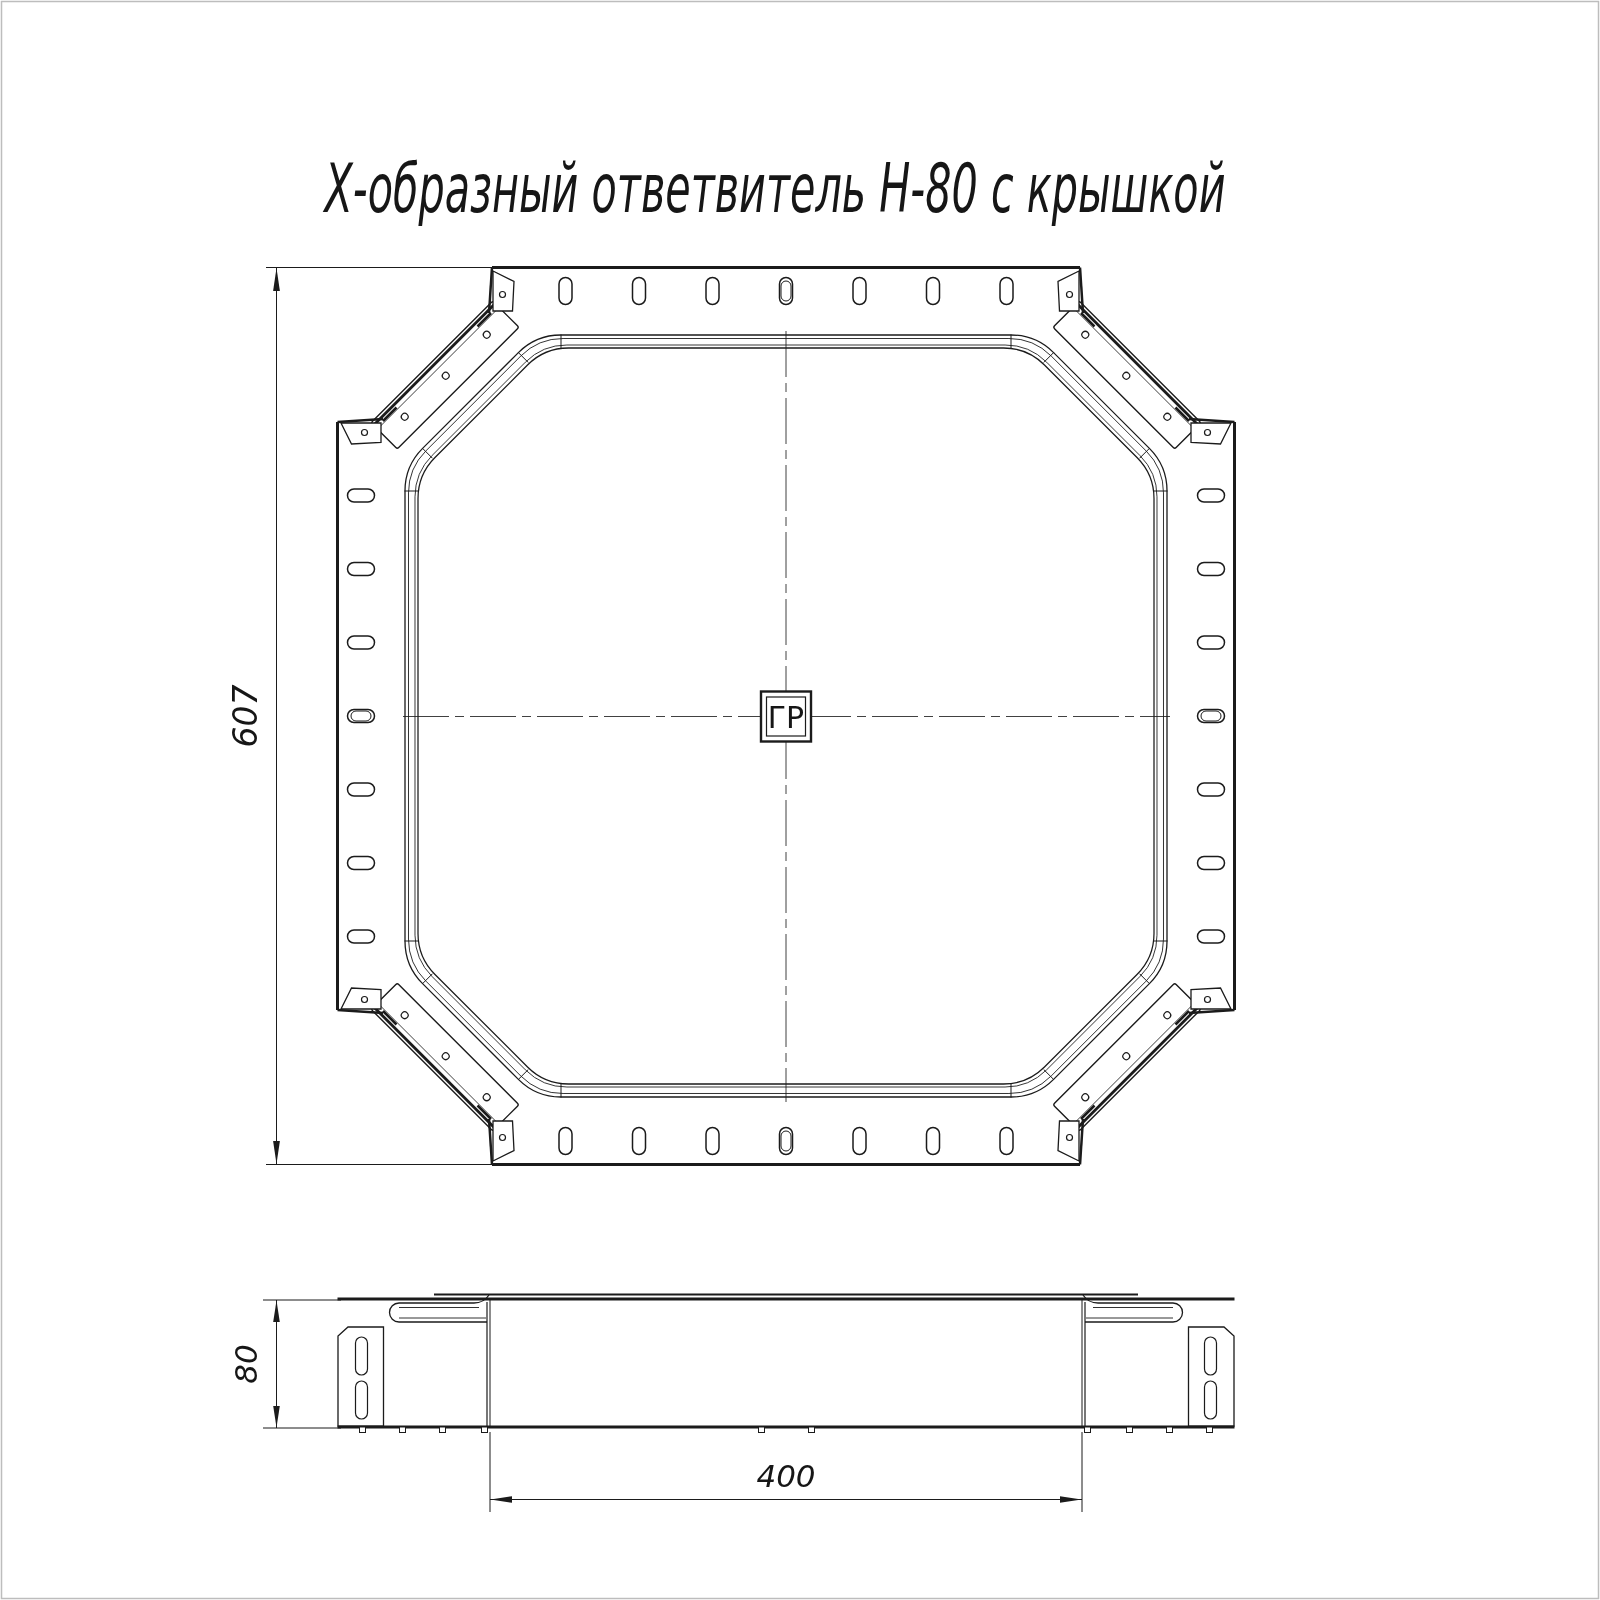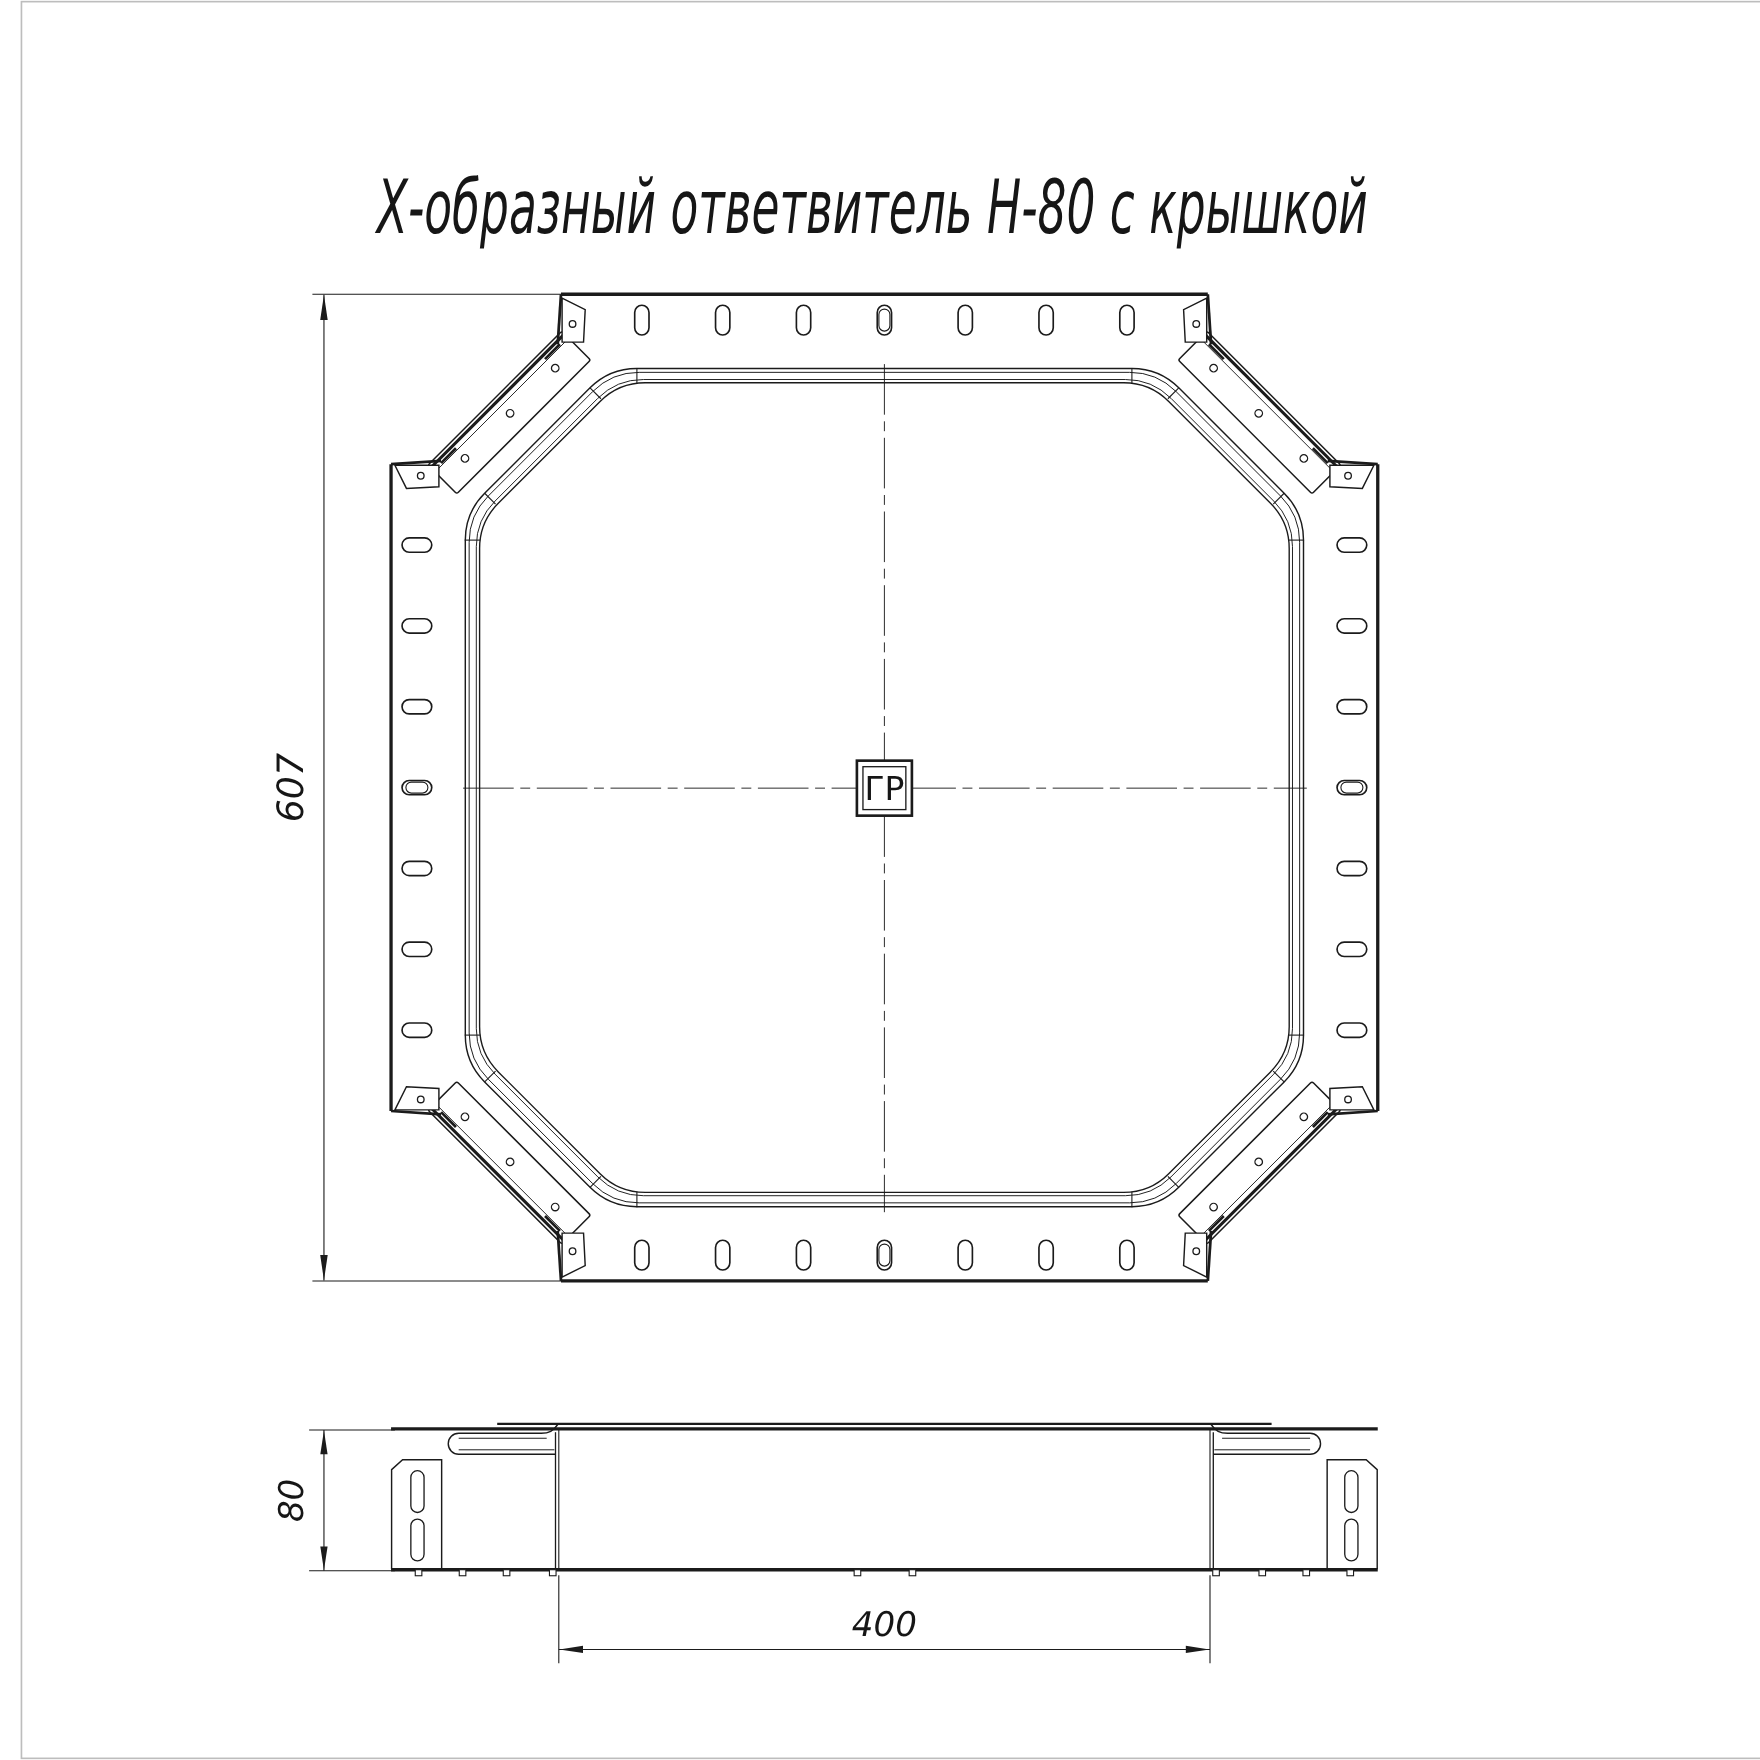--- a/index.html
+++ b/index.html
@@ -1,16 +1,16 @@
 <!DOCTYPE html>
 <html><head>
 <meta charset="utf-8">
 <style>
   html,body{margin:0;padding:0;background:#ffffff;}
-  .canvas{width:1427px;height:1600px;position:relative;background:#fff;margin-left:18px;}
+  .canvas{width:1427px;height:1600px;position:relative;background:#fff;}
   svg{display:block;}
   .ln{stroke:#1b1b1b;fill:none;stroke-linecap:butt;}
   .w08{stroke-width:0.8;} .w09{stroke-width:0.9;} .w1{stroke-width:1;}
   .w12{stroke-width:1.2;} .w13{stroke-width:1.3;} .w14{stroke-width:1.4;}
   .w15{stroke-width:1.5;} .w2{stroke-width:2;} .w24{stroke-width:2.4;}
   .w25{stroke-width:2.5;} .w28{stroke-width:2.8;} .w3{stroke-width:3;} .w32{stroke-width:3.2;}
   .wh{fill:#ffffff;}
   .cl{stroke:#2b2b2b;stroke-width:0.9;fill:none;stroke-dasharray:46 6 9 6;}
   .arr{fill:#1b1b1b;stroke:none;}
   .dimtxt{font-family:"DejaVu Sans",sans-serif;font-style:italic;fill:#161616;}

